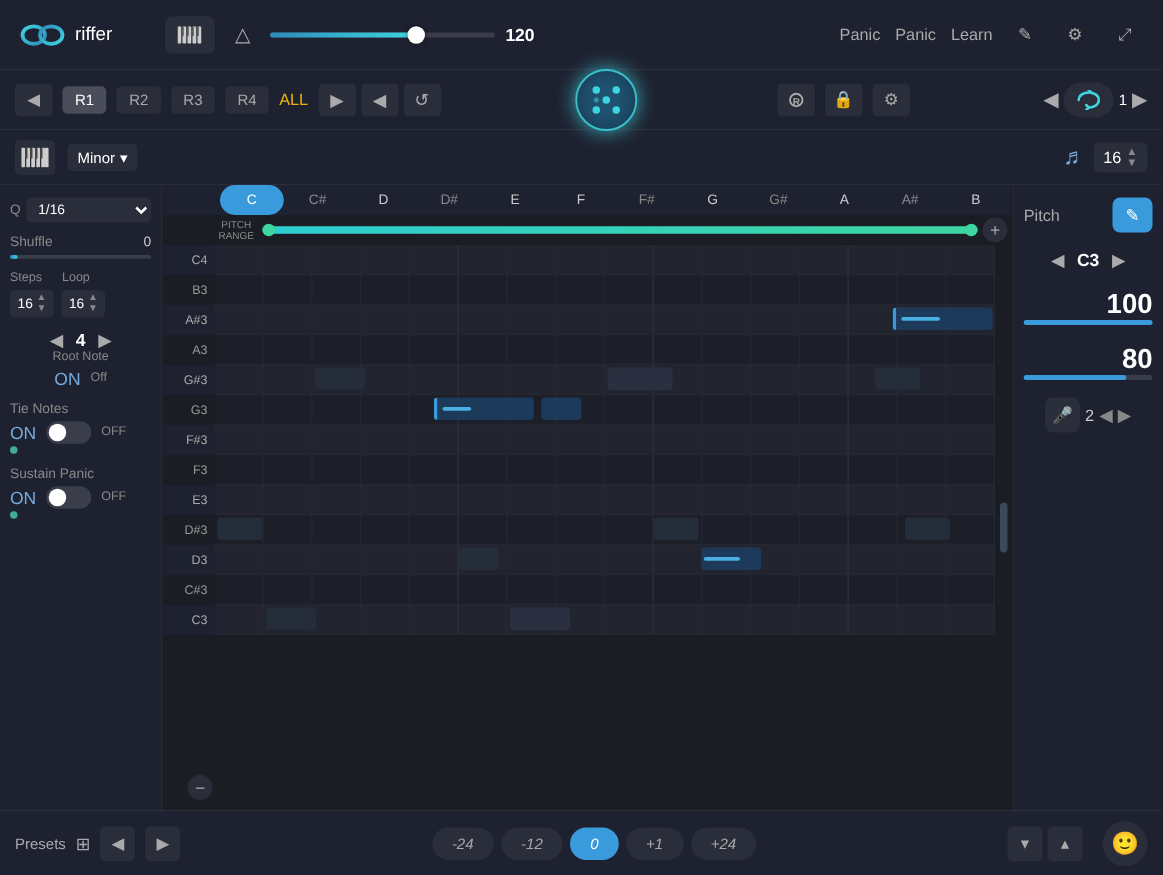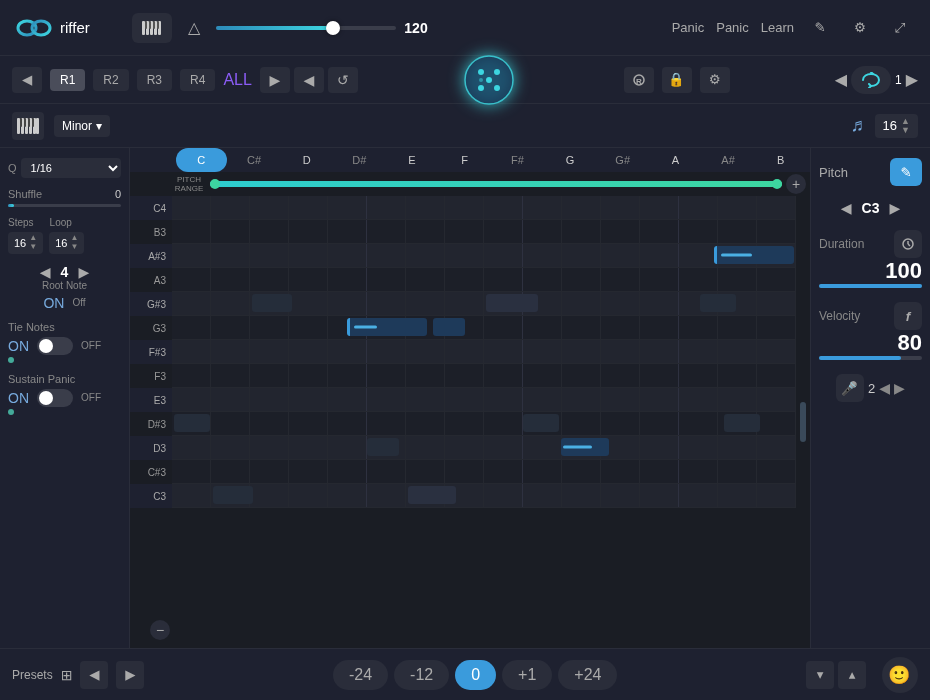--- a/index.html
+++ b/index.html
@@ -74,21 +74,21 @@
       background: #2a2d3a; border: none; border-radius: 4px;
       width: 30px; height: 26px; cursor: pointer; color: #aaa;
       display: flex; align-items: center; justify-content: center;
     }
     .r-btn {
       background: #2a2d3a; border: none; border-radius: 4px;
       padding: 4px 10px; cursor: pointer; color: #aaa; font-size: 12px;
     }
     .r-btn.active { background: #4a4d5a; color: #fff; }
     .all-btn {
-      background: transparent; border: none; cursor: pointer; color: #8b5cf6; font-size: 16px;
+      background: transparent; border: none; cursor: pointer; color: #eab308; font-size: 13px;
     }
     .dice-area {
       display: flex; align-items: center; justify-content: center;
       margin: 0 auto;
     }
     .nav-controls {
       display: flex; align-items: center; gap: 4px;
     }
     .nav-ctrl-btn {
       background: #2a2d3a; border: none; border-radius: 4px;
@@ -385,21 +385,21 @@
     .presets-label { color: #aaa; font-size: 12px; }
     .presets-grid-icon { color: #aaa; font-size: 14px; cursor: pointer; }
     .bottom-nav-btn {
       background: #2a2d3a; border: none; border-radius: 4px;
       width: 28px; height: 28px; cursor: pointer; color: #aaa;
       display: flex; align-items: center; justify-content: center;
     }
     .preset-chips { display: flex; gap: 6px; align-items: center; flex: 1; justify-content: center; }
     .preset-chip {
       background: #2a2d3a; border: none; border-radius: 16px;
-      padding: 6px 16px; color: #aaa; font-size: 16px; cursor: pointer;
+      padding: 6px 16px; color: #aaa; font-size: 12px; cursor: pointer; font-style: italic;
     }
     .preset-chip.active { background: #3a9bdc; color: #fff; }
     .bottom-right-controls { display: flex; gap: 4px; align-items: center; margin-left: auto; }
     .chevron-btn {
       background: #2a2d3a; border: none; border-radius: 4px;
       width: 28px; height: 28px; cursor: pointer; color: #aaa;
       display: flex; align-items: center; justify-content: center;
     }
     .smiley-btn {
       background: #2a2d3a; border: none; border-radius: 50%;
@@ -981,43 +981,27 @@
       <span class="pitch-label">Pitch</span>
       <button class="pitch-btn-active">✎</button>
     </div>
     <div class="pitch-nav">
       <button class="pn-btn">◀</button>
       <span class="pn-val">C3</span>
       <button class="pn-btn">▶</button>
     </div>
 
     <div>
-      <div class="param-row-between">
-        <span class="param-label">Duration</span>
-        <button class="param-icon-btn">
-          <svg width="14" height="14" viewBox="0 0 14 14">
-            <circle cx="7" cy="7" r="5" fill="none" stroke="#aaa" stroke-width="1.5"></circle>
-            <line x1="7" y1="4" x2="7" y2="7" stroke="#aaa" stroke-width="1.5"></line>
-            <line x1="7" y1="7" x2="9" y2="9" stroke="#aaa" stroke-width="1.5"></line>
-          </svg>
-        </button>
-      </div>
       <div class="param-val">100</div>
       <div class="param-slider">
         <div class="param-slider-fill" style="width:100%;"></div>
       </div>
     </div>
 
     <div>
-      <div class="param-row-between">
-        <span class="param-label">Velocity</span>
-        <button class="param-icon-btn">
-          <span style="font-style:italic;font-weight:bold;">f</span>
-        </button>
-      </div>
       <div class="param-val">80</div>
       <div class="param-slider">
         <div class="param-slider-fill" style="width:80%;"></div>
       </div>
     </div>
 
 
     <div class="mic-row">
       <button class="mic-btn">🎤</button>
       <span class="mic-val">2</span>

